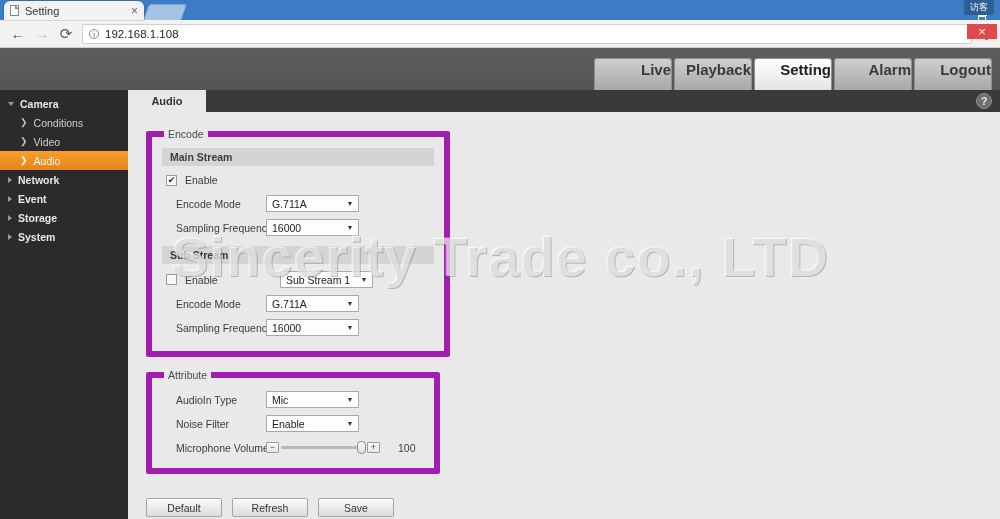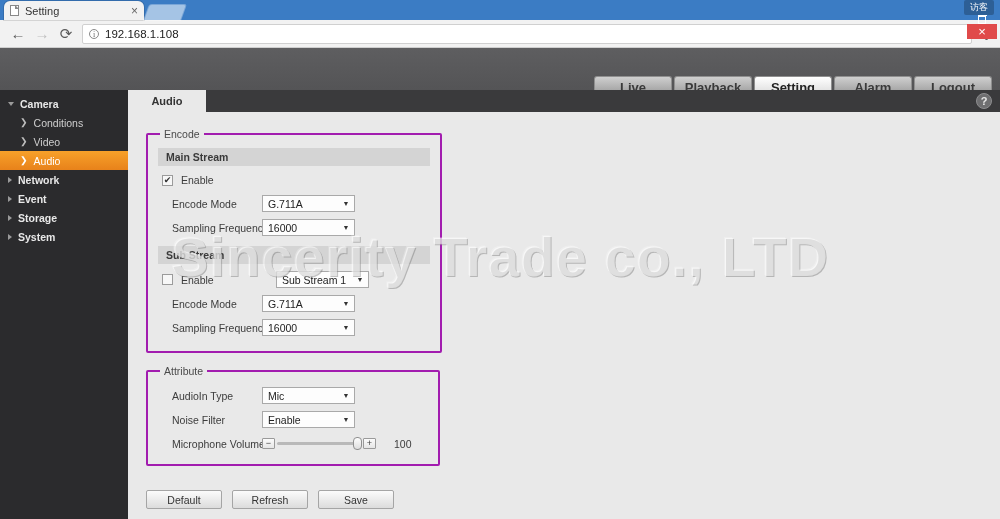--- a/index.html
+++ b/index.html
@@ -86,22 +86,22 @@
   }
   .brand-ghost{
     position:absolute; left:22px; top:6px; width:110px; height:30px;
     opacity:.10; pointer-events:none;
   }
   .brand-ghost .bg-txt{
     color:#fff; font-size:13px; letter-spacing:1px; font-weight:bold;
   }
   .nav-tabs{ display:flex; align-items:flex-end; gap:2px; padding-bottom:0; }
   .nav-tab{
-    width:78px; height:14px; line-height:22px; text-align:center;
-    font-size:13px; font-weight:bold; color:#3a3a3a;
+    width:78px; height:32px; line-height:22px; text-align:right;
+    font-size:15px; font-weight:bold; color:#3a3a3a;
     background:linear-gradient(#cfcfcf,#a8a8a8);
     border-radius:3px 3px 0 0;
     border:1px solid #8f8f8f; border-bottom:none;
   }
   .nav-tab.active{
     background:linear-gradient(#ffffff,#e4e4e4);
     color:#222;
   }
 
   
@@ -148,21 +148,21 @@
     width:16px; height:16px; border-radius:50%;
     background:#6f6f71; border:1px solid #8d8d8f;
     color:#e8e8e8; font-size:11px; font-weight:bold;
     display:flex; align-items:center; justify-content:center;
     line-height:1;
   }
 
   .panel-area{ padding:16px 0 0 18px; }
 
   fieldset.group-box{
-    border:2px solid #a21caf; border-radius:2px;
+    border:6px solid #a21caf; border-radius:2px;
     width:294px; padding:8px 10px 10px 10px; margin-bottom:12px;
     background:transparent;
   }
   fieldset.group-box > legend{
     font-size:10.5px; color:#4a4a4a; padding:0 4px; margin-left:2px;
   }
 
   .stream-head{
     background:#d4d4d4; height:18px; display:flex; align-items:center;
     padding-left:8px; font-size:10.5px; font-weight:bold; color:#3a3a3a;

